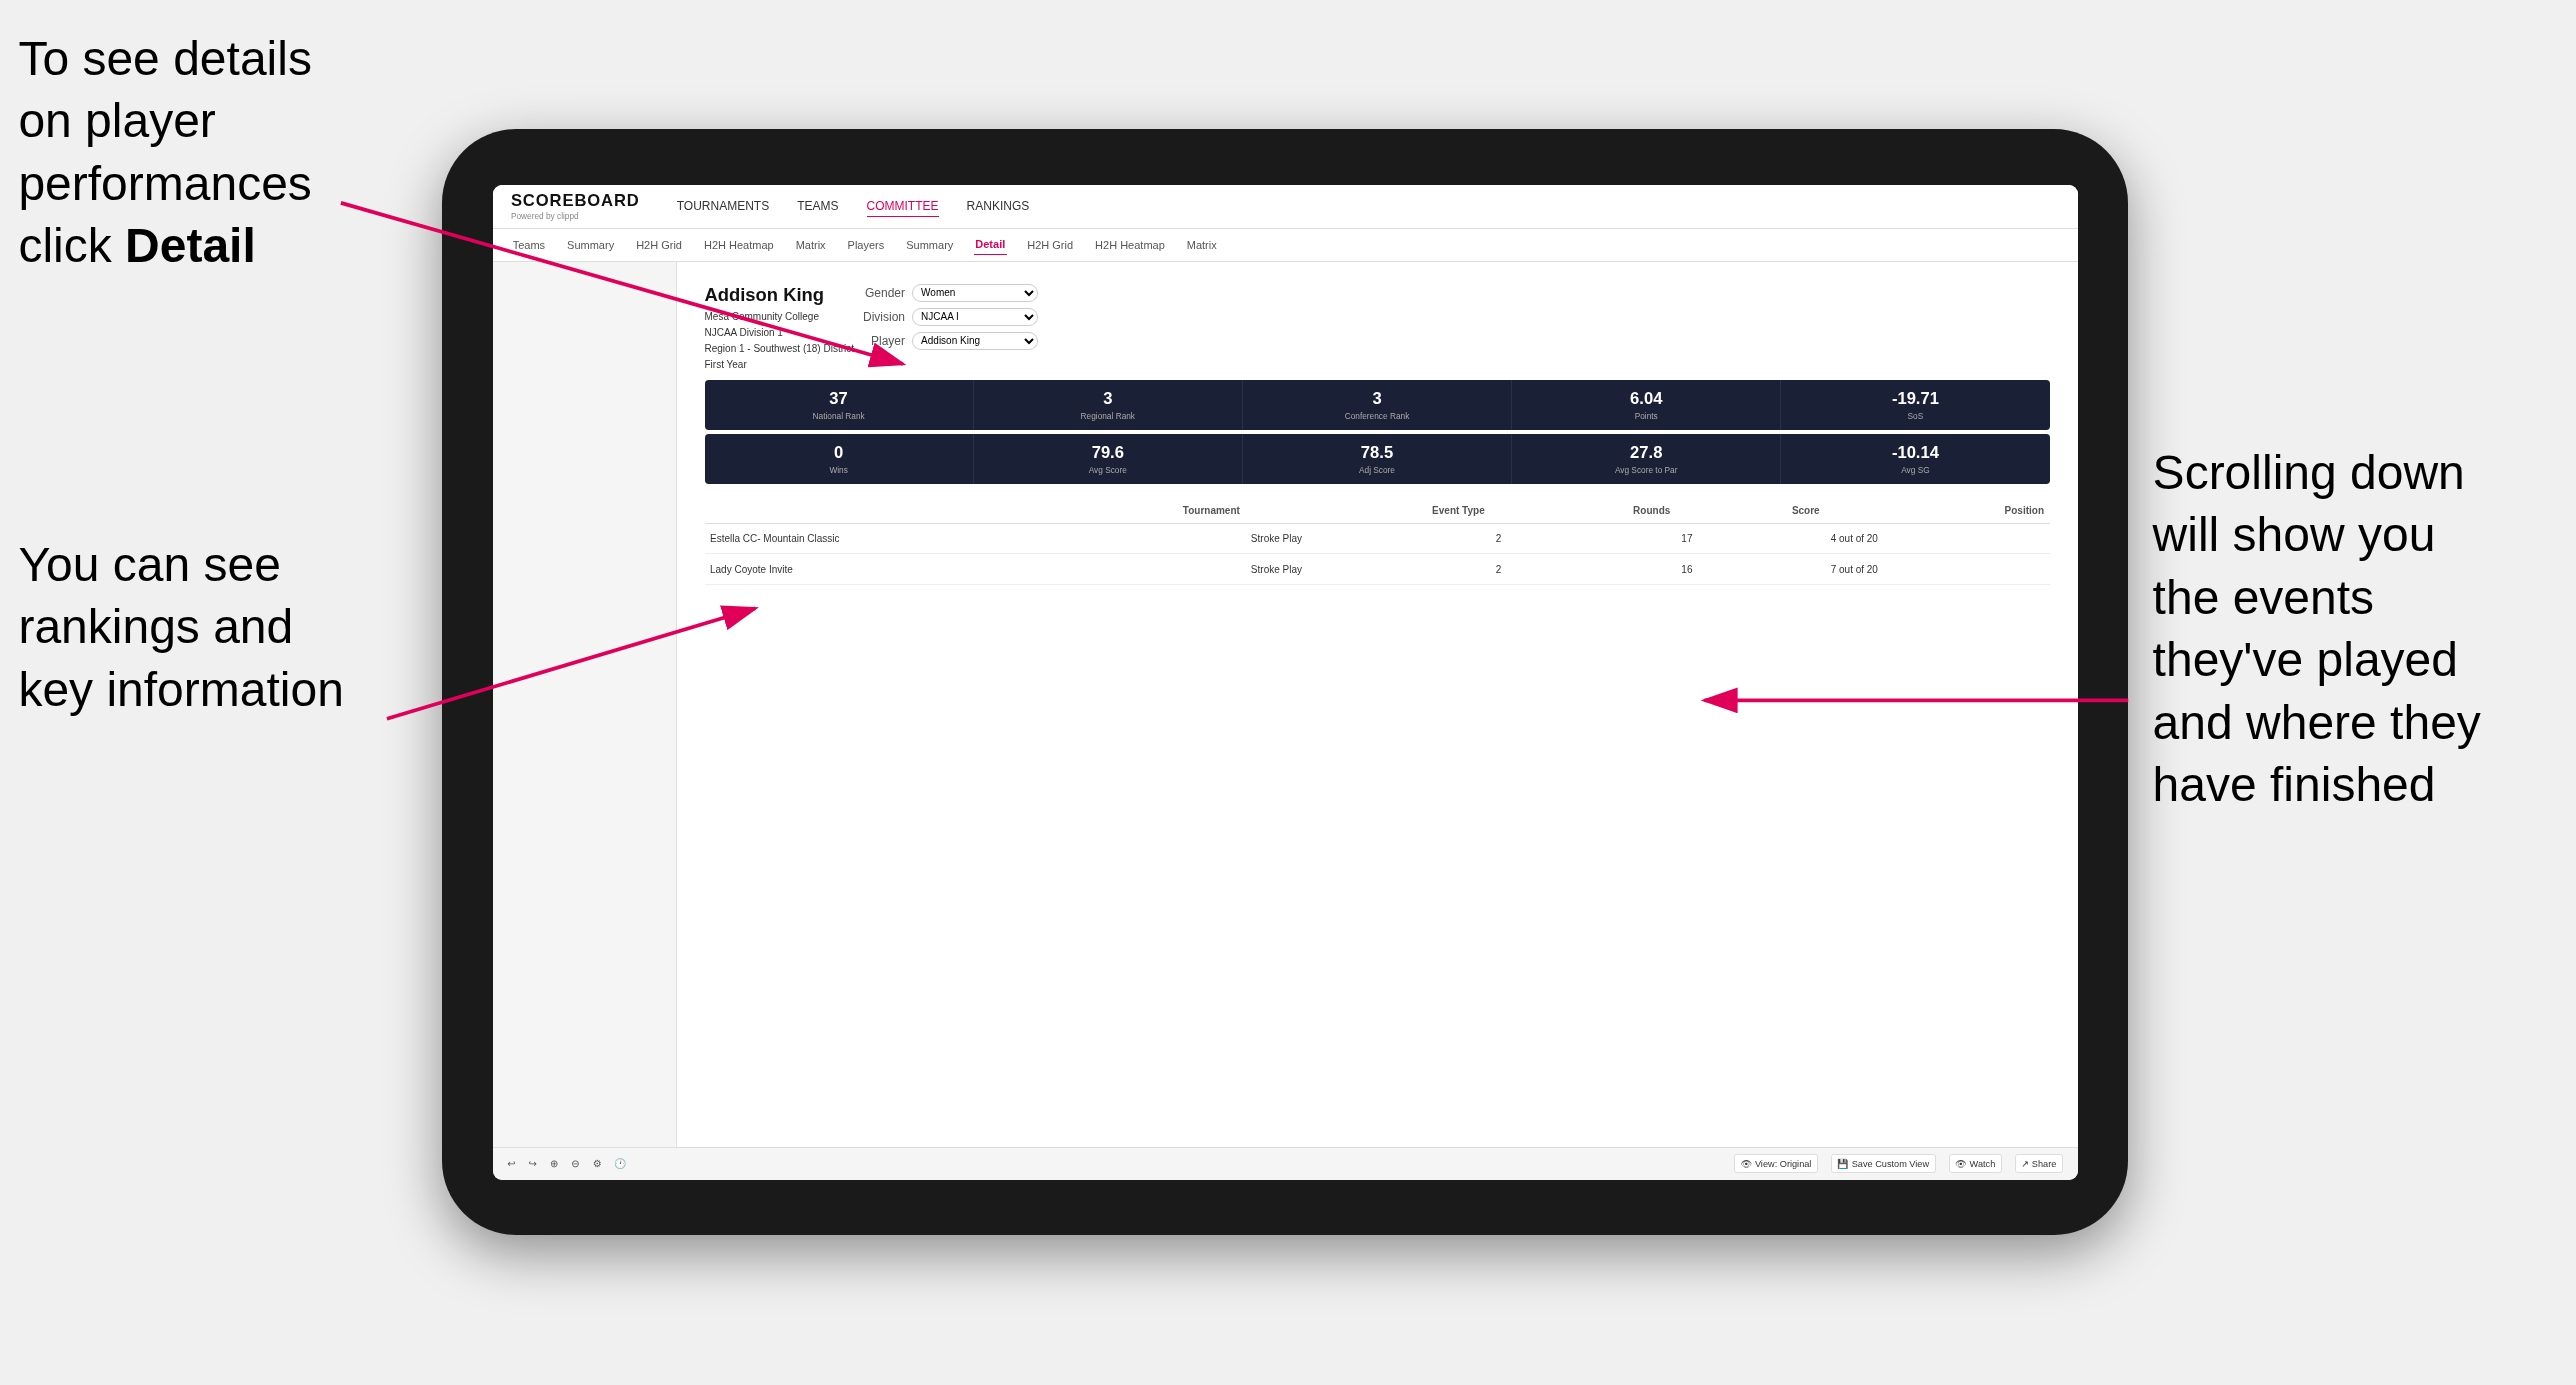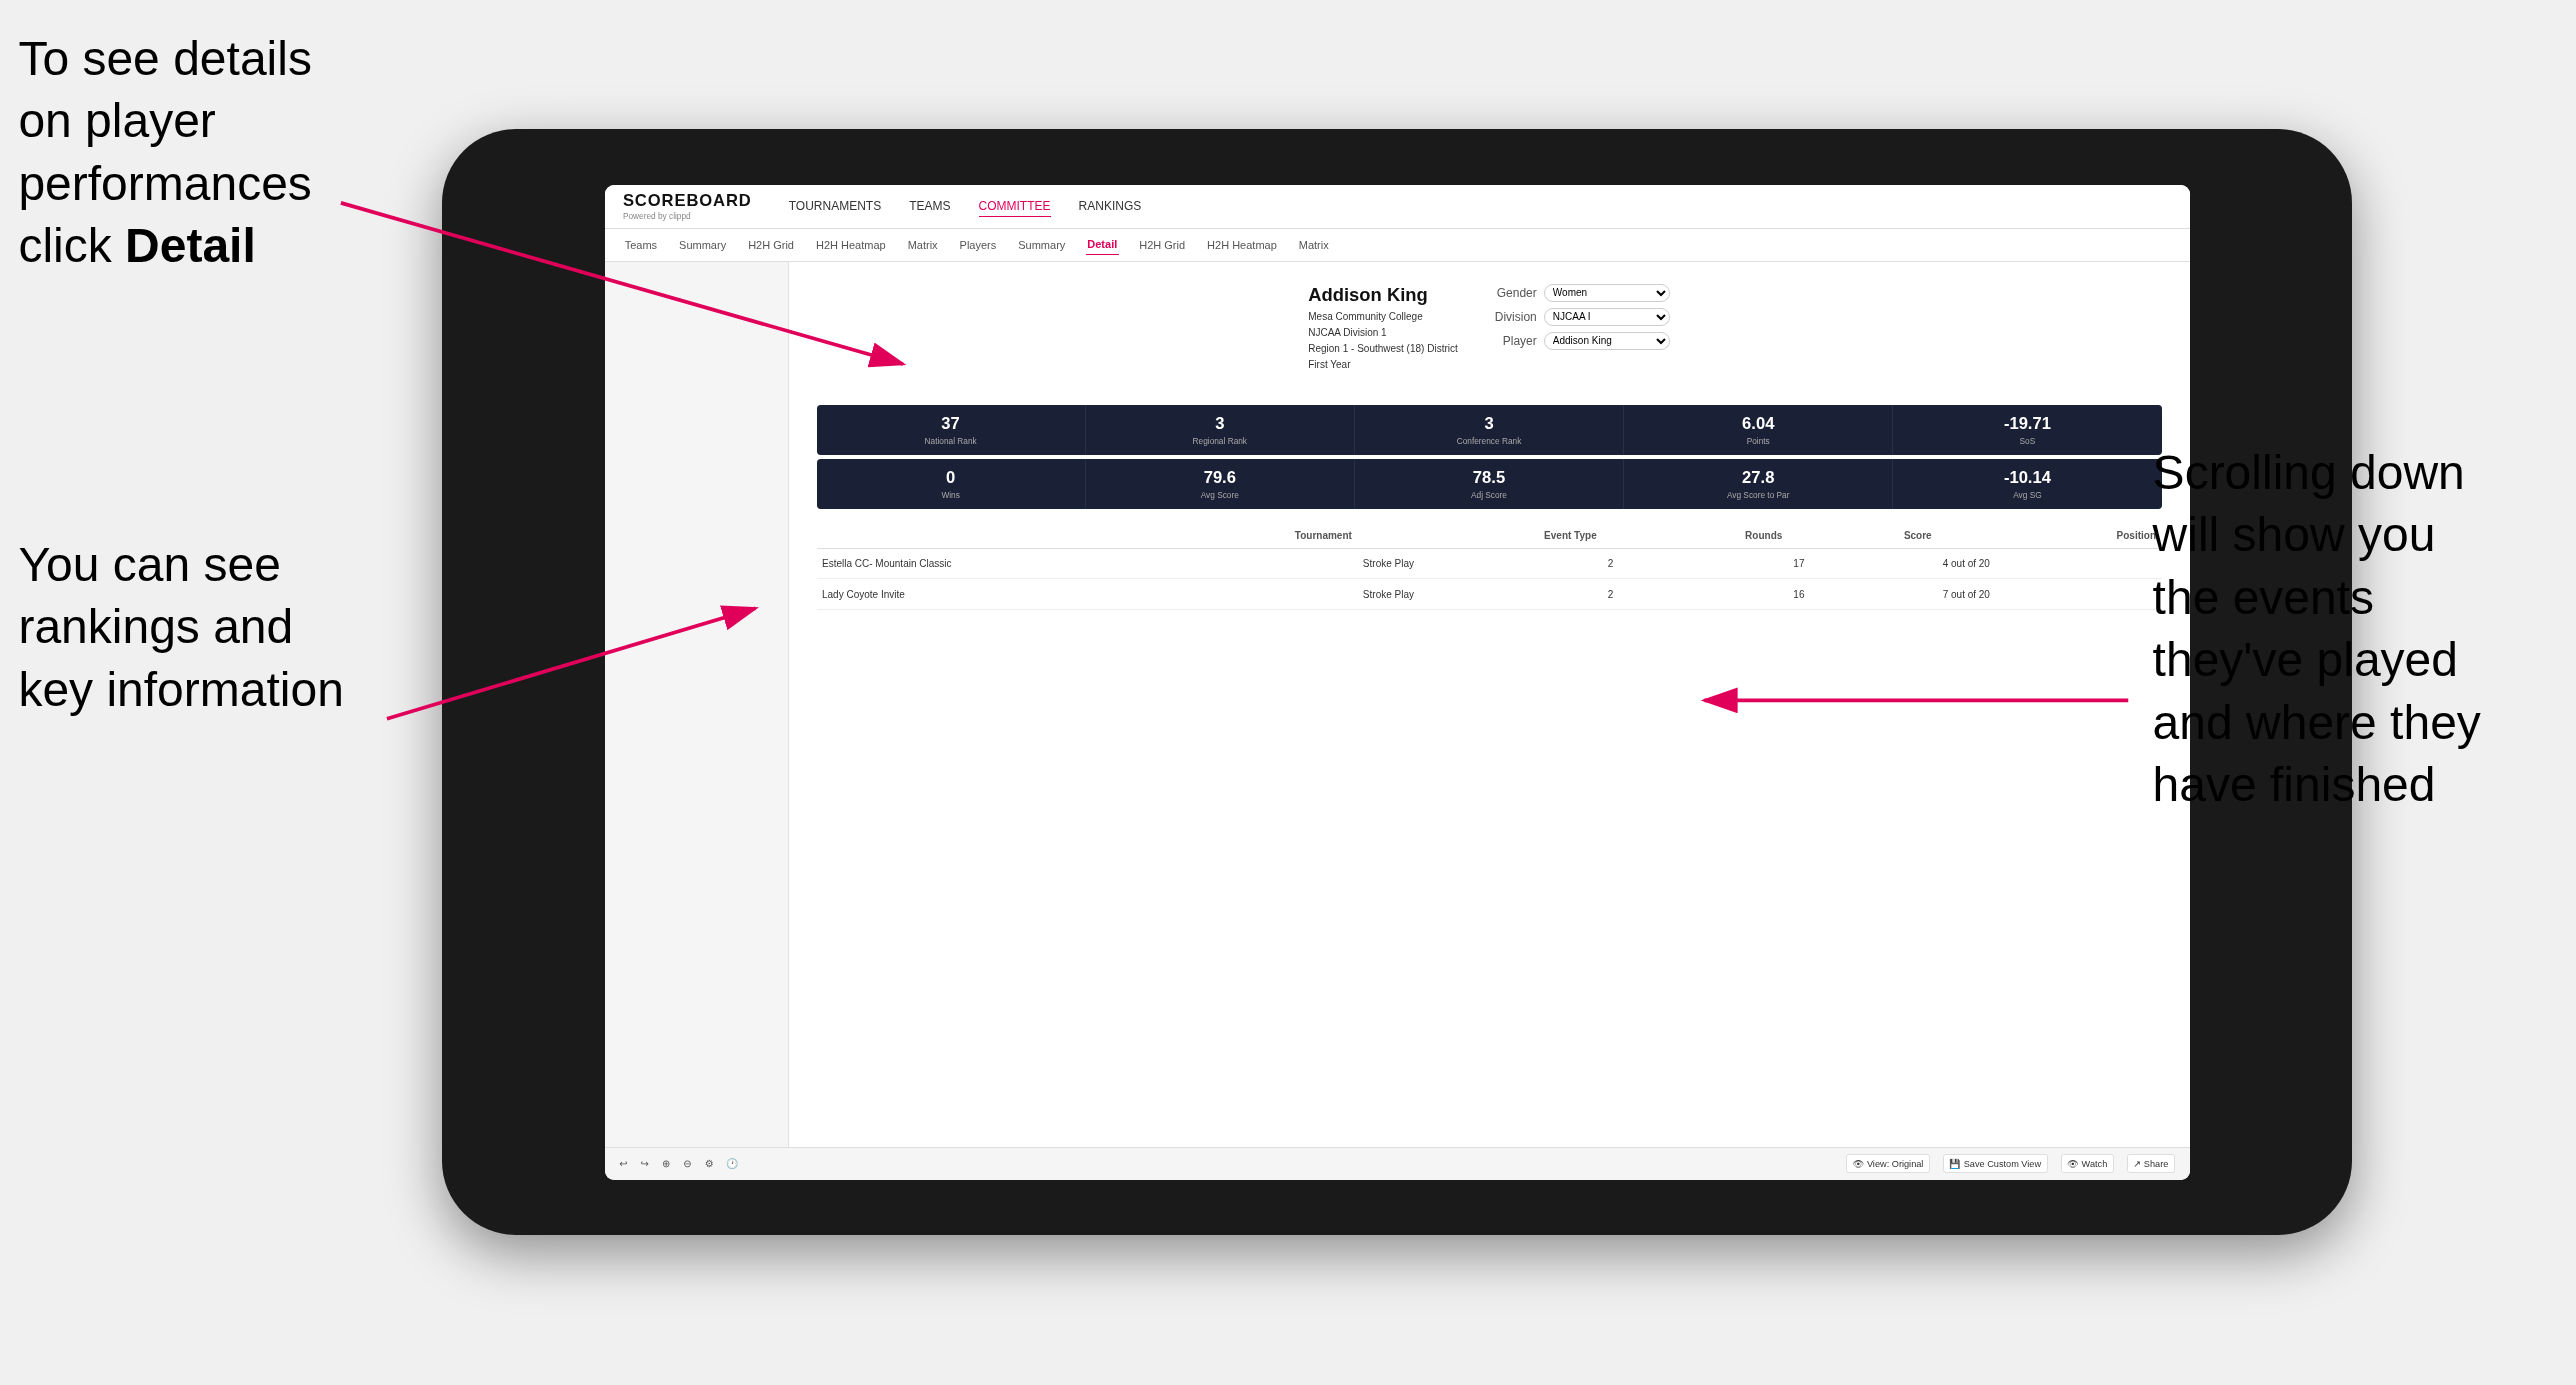--- a/index.html
+++ b/index.html
@@ -45,21 +45,21 @@
       width: 2576px;
       height: 1386px;
       pointer-events: none;
     }
 
     
     .tablet-frame {
       position: absolute;
       top: 129px;
       left: 442px;
-      width: 1910px;
+      width: 1686px;
       height: 1106px;
       background: #1a1a1a;
       border-radius: 74px;
       box-shadow: 0 18.4px 55px rgba(0,0,0,0.4);
       display: flex;
       align-items: center;
       justify-content: center;
     }
 
     .tablet-screen {
@@ -154,23 +154,22 @@
     .content-area {
       flex: 1;
       background: #fff;
       padding: 22px 28px;
       overflow-y: auto;
     }
 
     
     .player-header {
       display: flex;
-      justify-content: center;
-      margin-bottom: 32px;
-      gap: 28px;
+      justify-content: flex-start;
+      margin-bottom: 7px;
     }
 
     .player-info h2 {
       font-size: 18.4px;
       font-weight: 700;
       color: #111;
       margin-bottom: 3.7px;
     }
     .player-info p {
       font-size: 10px;

